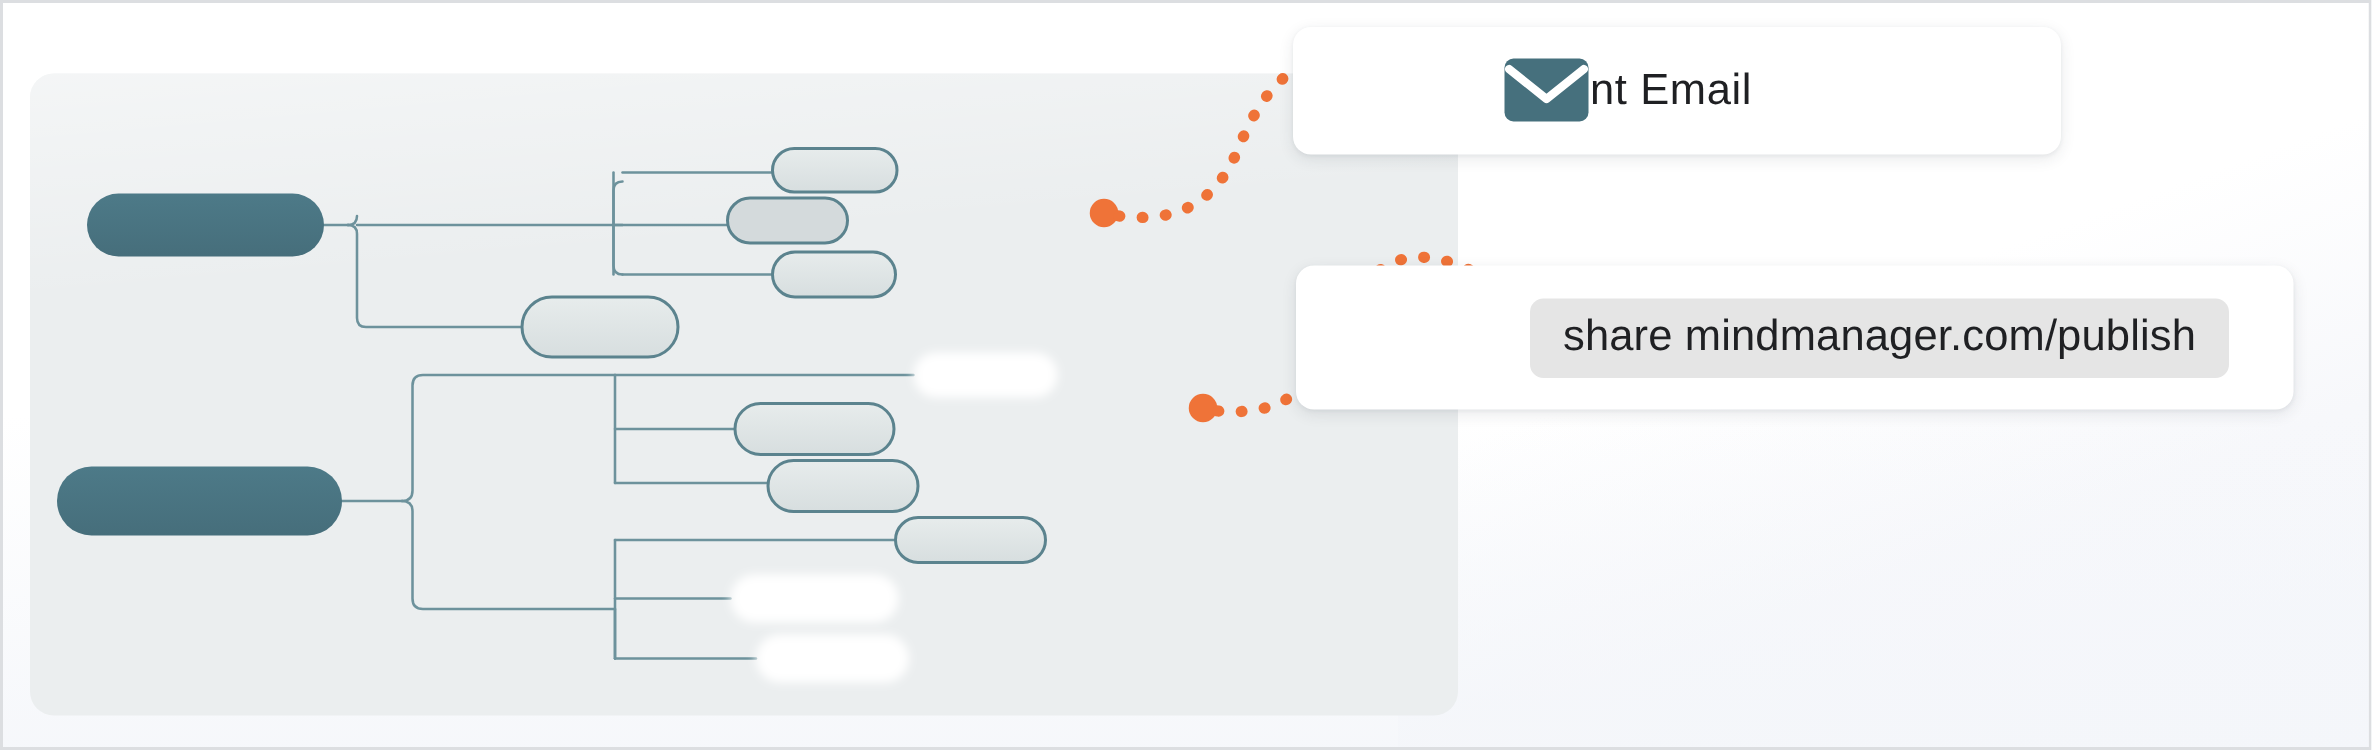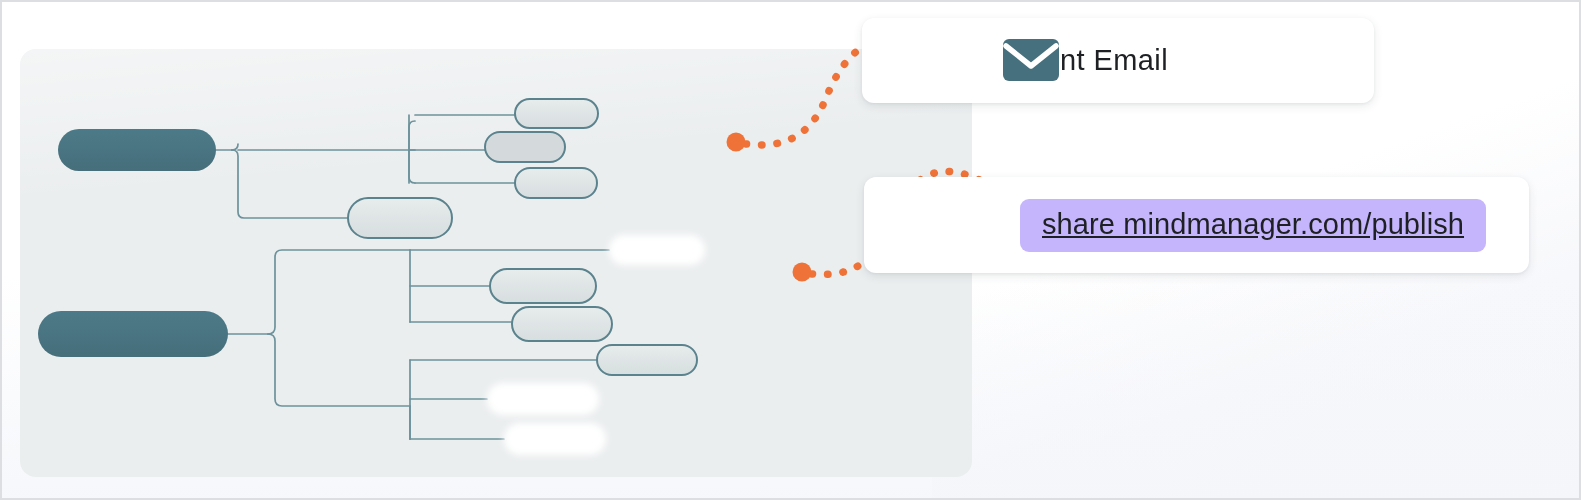--- a/index.html
+++ b/index.html
@@ -123,28 +123,27 @@
   }
 
   .card-label {
     font-size: 29px;
     color: #1f2023;
     letter-spacing: 0.4px;
     white-space: nowrap;
   }
 
   .url-pill {
-    background: #c4b5fd;
+    background: #e5e5e5;
     border-radius: 9px;
     padding: 9px 22px 11px 22px;
     font-size: 29px;
     color: #1f2023;
     white-space: nowrap;
     letter-spacing: 0.1px;
-    text-decoration: underline;
   }
 </style>
 </head>
 <body>
 
 <div id="stage">
 
   <div class="wash"></div>
   <div class="wash-b"></div>
 

